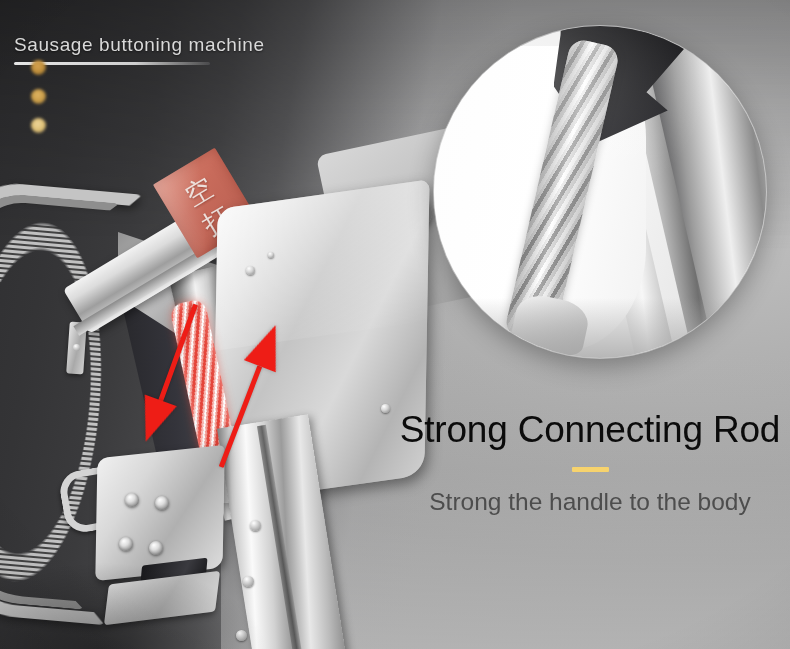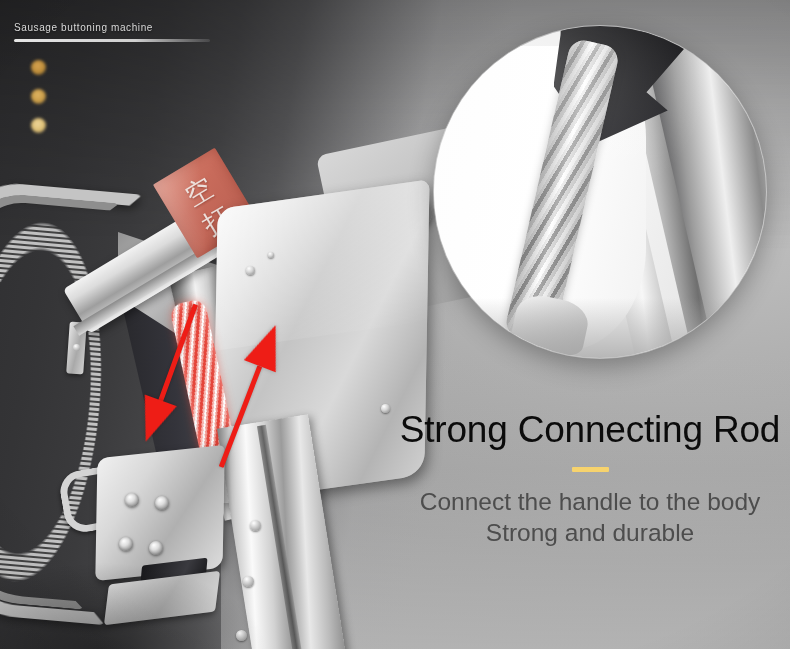--- a/index.html
+++ b/index.html
@@ -43,23 +43,24 @@
     background:linear-gradient(0deg, rgba(200,200,200,.55) 0%, rgba(190,190,190,.12) 60%, rgba(190,190,190,0) 100%);
   }
   .bg-vignette{
     position:absolute; inset:0;
     background:radial-gradient(115% 110% at 55% 45%, rgba(0,0,0,0) 54%, rgba(0,0,0,.16) 84%, rgba(0,0,0,.26) 100%);
   }
 
   
   .header{ position:absolute; left:14px; top:22px; width:240px; }
   .header-title{
-    font-size:10px; letter-spacing:.6px; color:#d9d9d9;
+    font-size:19px; letter-spacing:.6px; color:#d9d9d9;
     text-shadow:0 1px 2px rgba(0,0,0,.55);
     white-space:nowrap;
+    margin-top:12px;
   }
   .header-rule{
     margin-top:6px; width:196px; height:3px;
     background:linear-gradient(90deg,#e6e6e6 0%, #cfcfcf 62%, rgba(200,200,200,.15) 100%);
     border-radius:2px;
   }
   .dots{ position:absolute; left:31px; top:60px; }
   .dot{
     width:15px; height:15px; border-radius:50%;
     margin-bottom:14px; filter:blur(1.6px);
@@ -490,17 +491,16 @@
   </div>
   <div class="dots">
     <div class="dot d1"></div>
     <div class="dot d2"></div>
     <div class="dot d3"></div>
   </div>
 
   <div class="copy">
     <div class="copy-title">Strong Connecting Rod</div>
     <div class="copy-rule"></div>
-    <div class="copy-sub">Connect the handle to the body</div>
-    <div class="copy-sub">Strong and durable</div>
+    <div class="copy-sub">Strong the handle to the body</div>
   </div>
 
 </div>
 
 </body></html>

